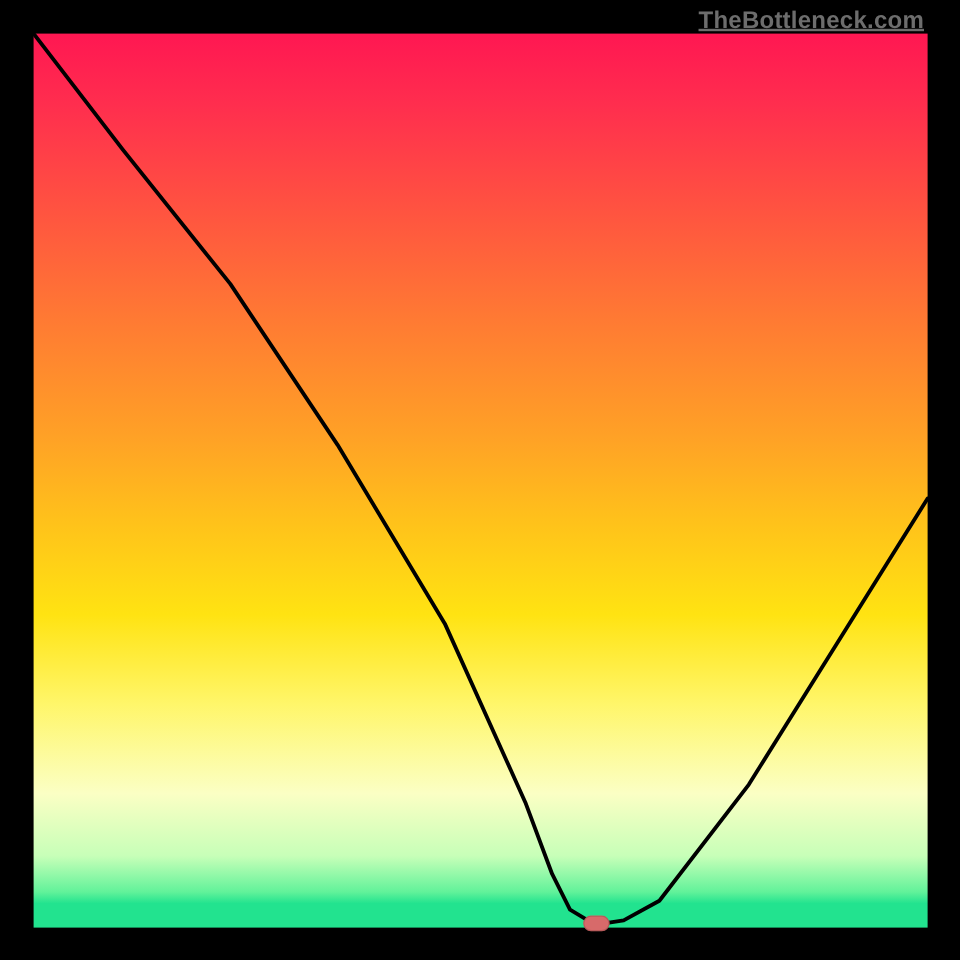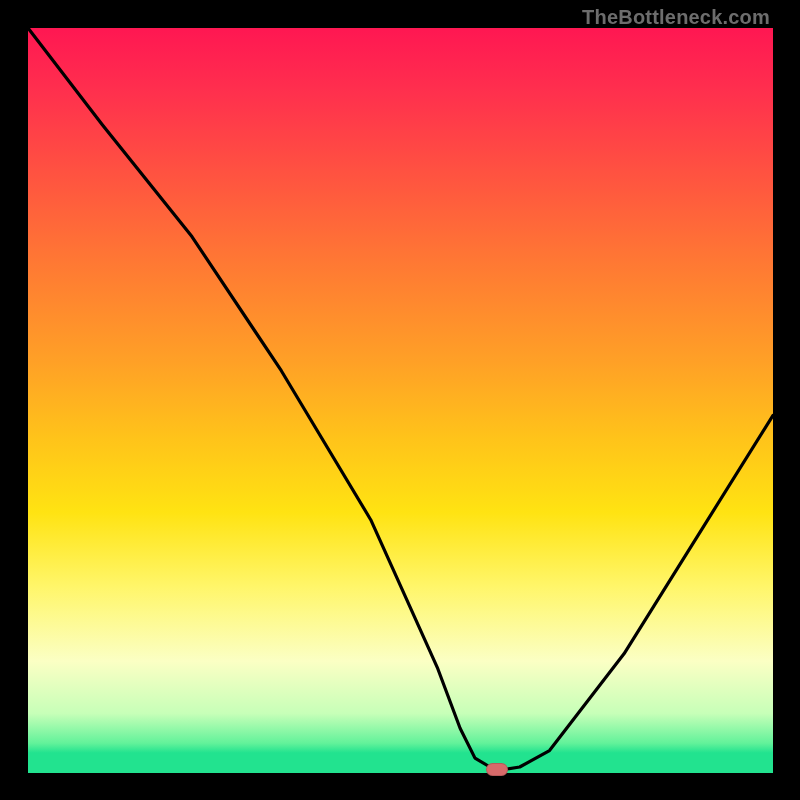--- a/index.html
+++ b/index.html
@@ -42,20 +42,21 @@
   .watermark {
     position: absolute;
     top: 6px;
     right: 30px;
     font-family: Arial, Helvetica, sans-serif;
     font-size: 20px;
     font-weight: 700;
     color: #6d6d6d;
     letter-spacing: 0.2px;
     user-select: none;
+    text-decoration: underline;
   }
   svg.curve {
     position: absolute;
     left: 28px;
     top: 28px;
     width: 745px;
     height: 745px;
     overflow: visible;
   }
   .marker {

